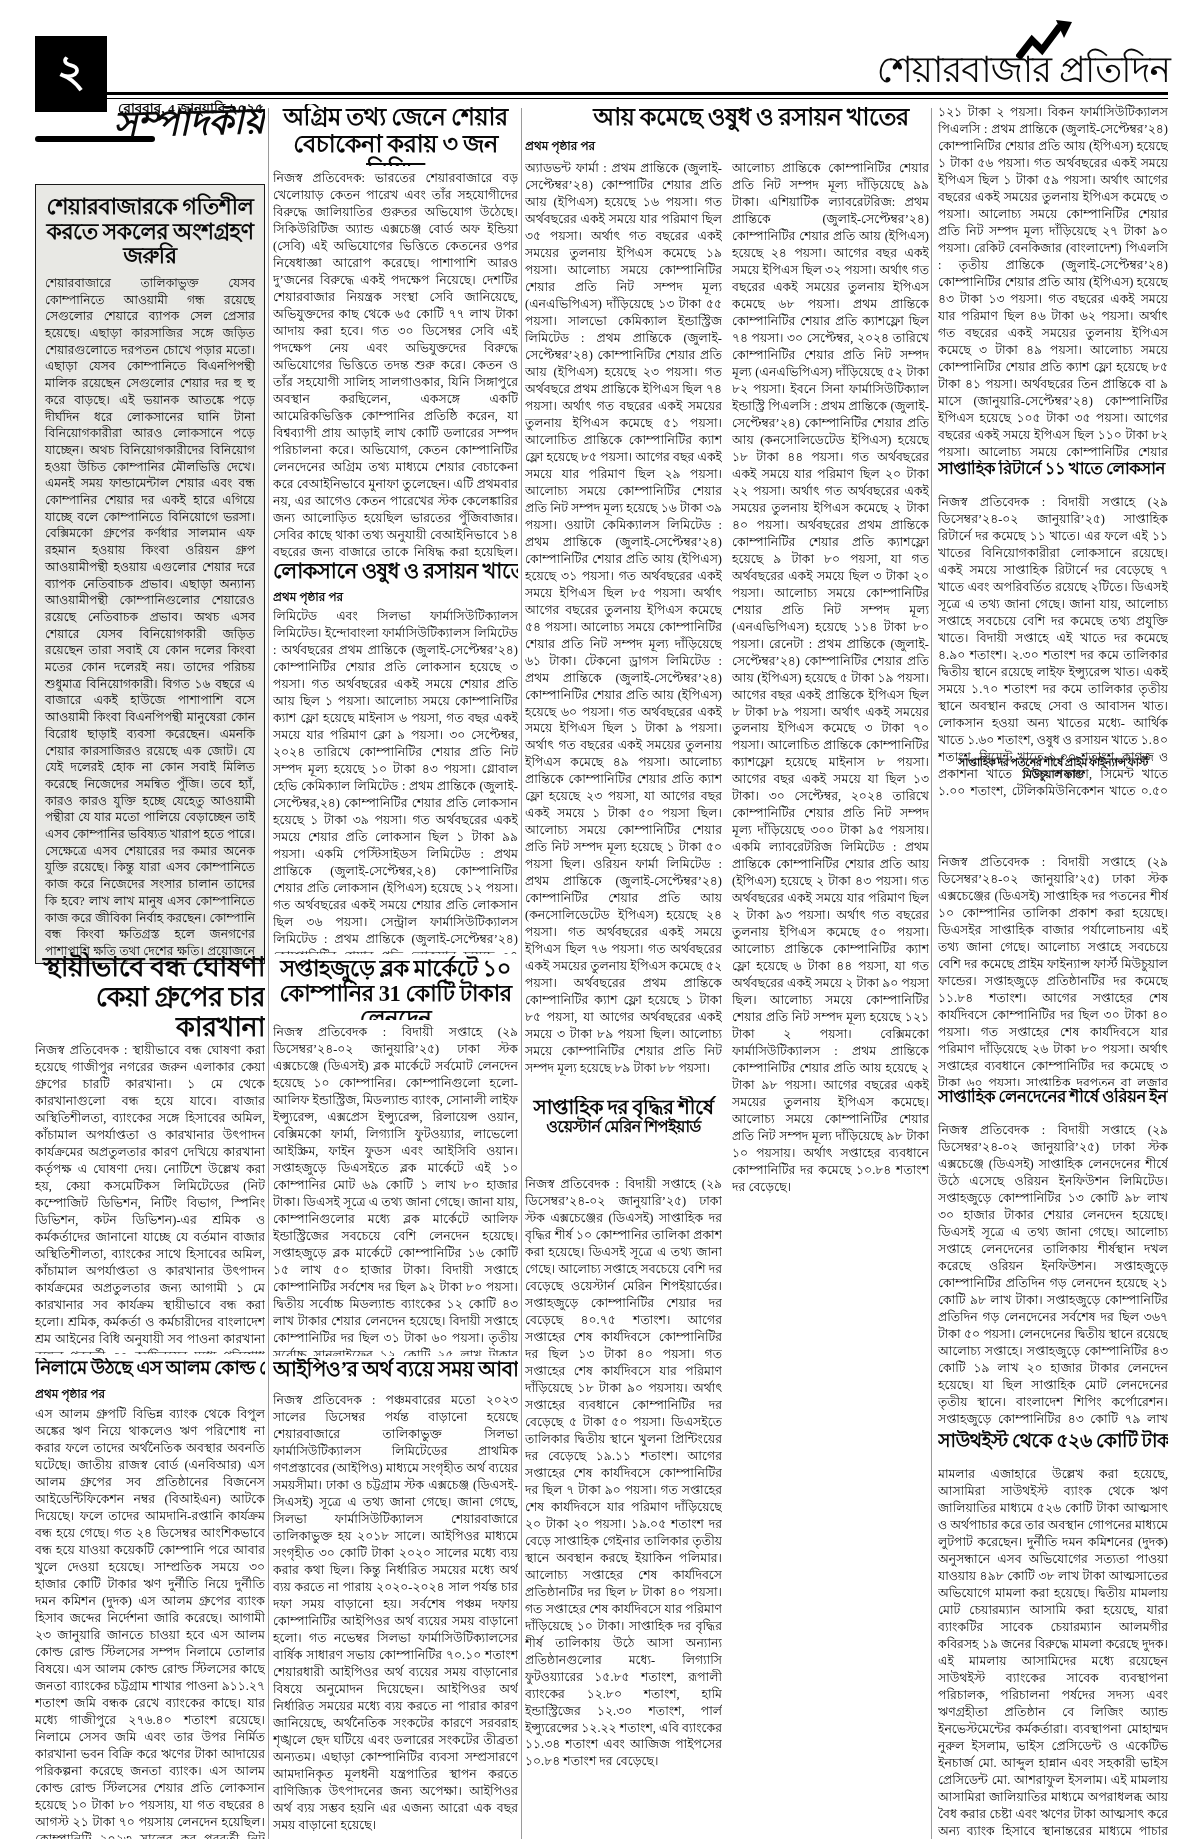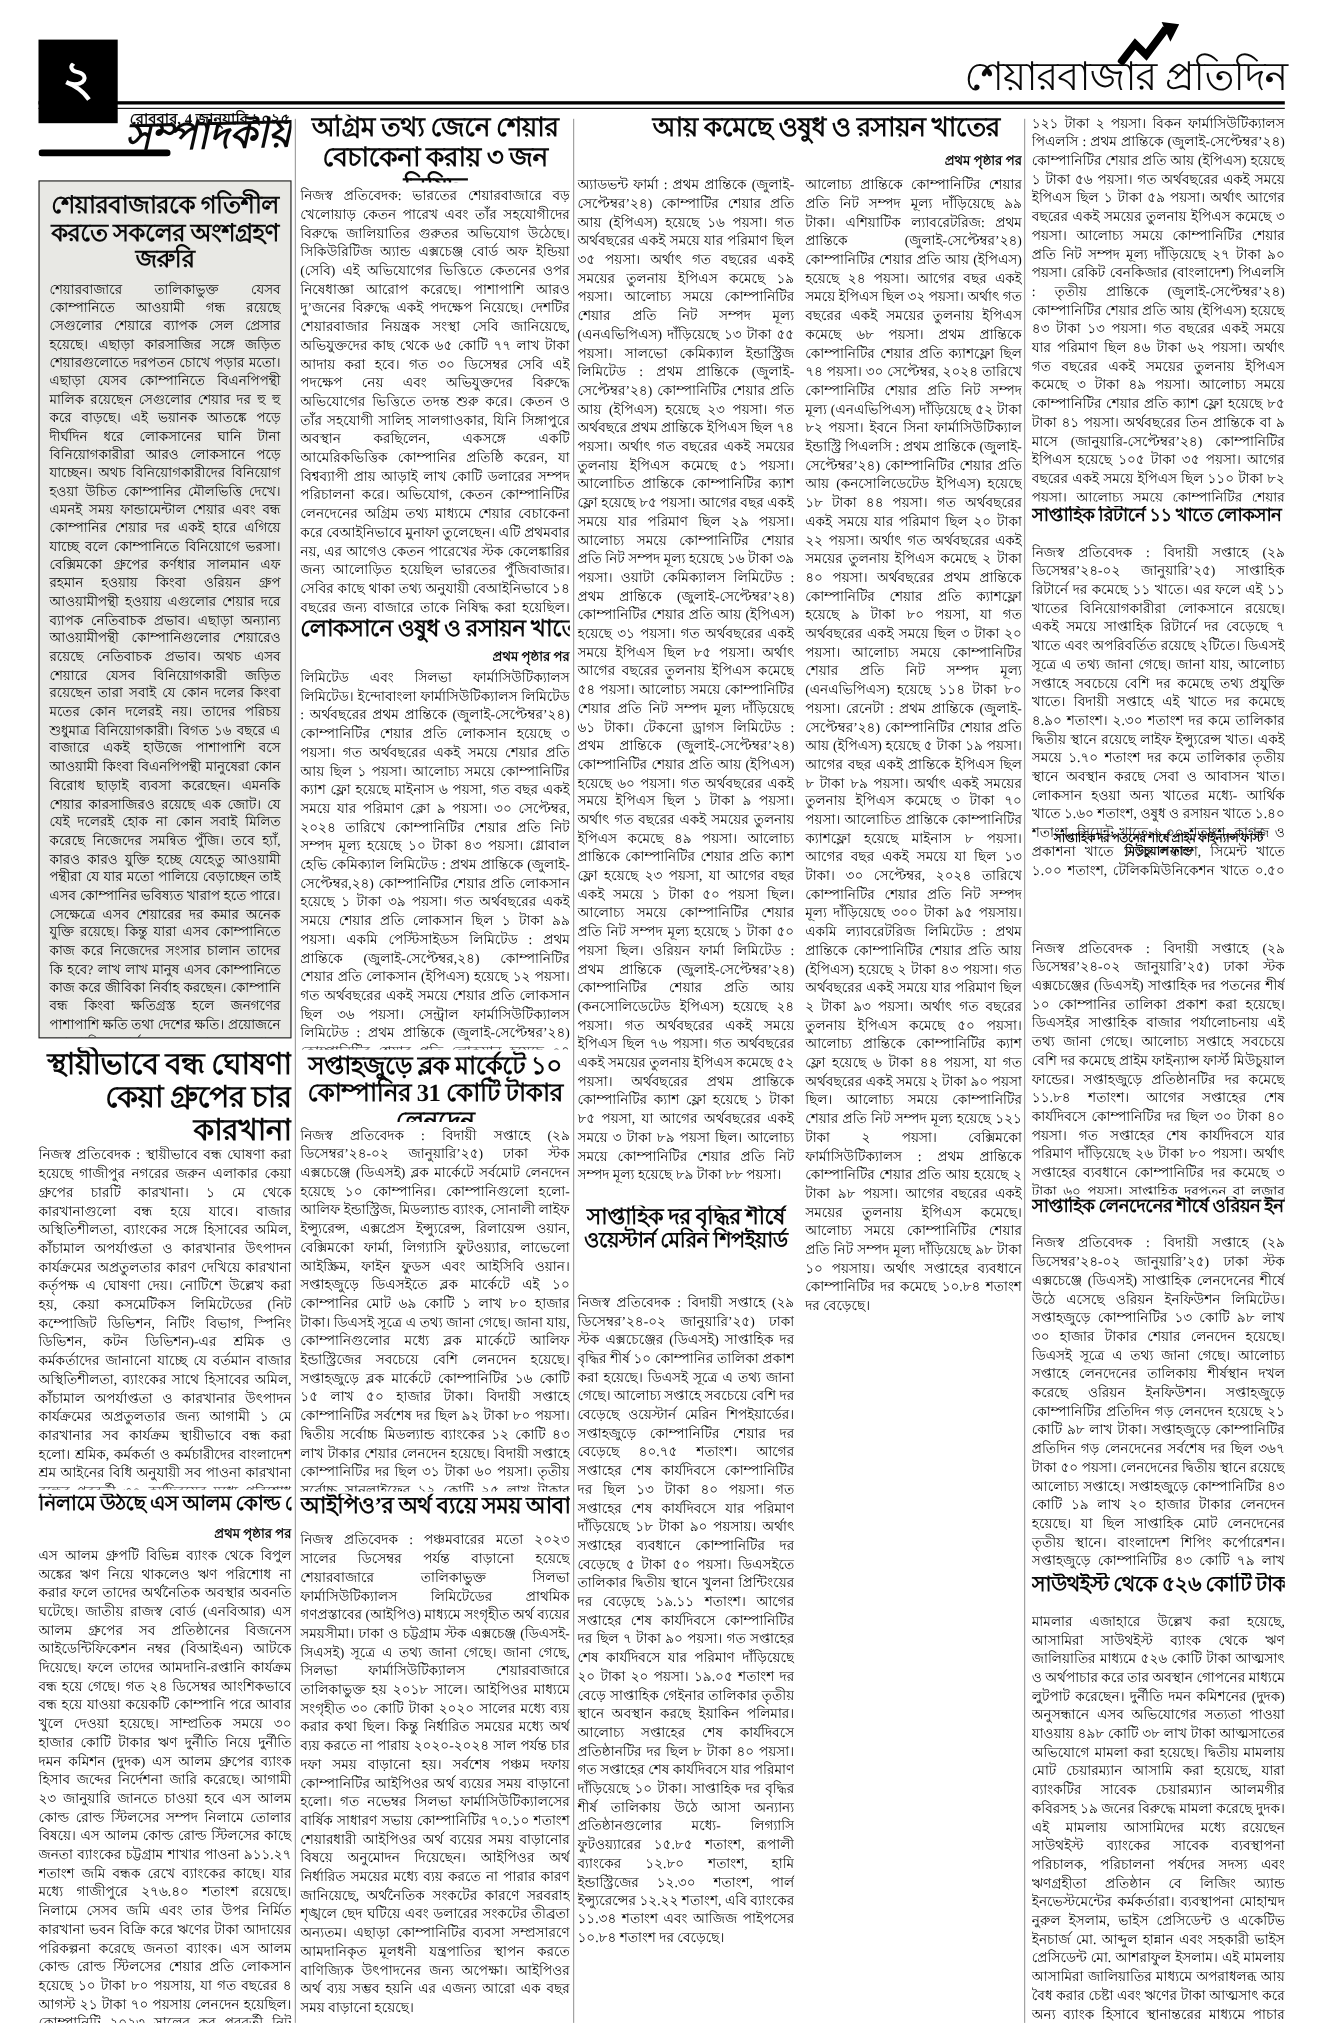--- a/index.html
+++ b/index.html
@@ -13,25 +13,25 @@
   .pagebox{background:#000;color:#fff;display:flex;align-items:center;justify-content:center;
     font-size:44px;font-weight:bold;}
   .dateline{font-size:13.5px;font-weight:bold;}
   .masthead{font-size:36px;font-weight:normal;text-align:right;letter-spacing:-1px;line-height:1;}
   .rule-thick{border-top:3.5px solid #000;}
   .rule-thin{border-top:1px solid #000;}
   
   .ed-script{font-size:36px;font-weight:bold;font-style:italic;text-align:right;
     transform:rotate(-1.5deg);line-height:1;}
   .ed-swash{position:absolute;left:0;top:30px;width:120px;height:6px;background:#000;border-radius:3px;}
-  .ed-box{background:#e8e8e4;border:1px solid #1a1a1a;padding:10px 9px;box-sizing:border-box;}
+  .ed-box{background:#e8e8e4;border:1px solid #1a1a1a;padding:10px 9px;box-sizing:border-box;margin-top:20px;}
   
   .hl{font-weight:bold;text-align:center;line-height:1.12;letter-spacing:-0.5px;}
   .hl-nowrap{white-space:nowrap;}
-  .cont{font-size:12px;font-weight:bold;text-align:right;line-height:1;}
+  .cont{font-size:12px;font-weight:bold;text-align:left;line-height:1;}
   
   .bt{font-size:12.4px;line-height:1.37;text-align:justify;word-break:break-word;}
   .divider{width:1px;background:#9a9a9a;}
 </style>
 </head>
 <body>
 
 <div class="abs pagebox" style="left:35px;top:36px;width:72px;height:76px;">
   <span>২</span>
 </div>
@@ -83,21 +83,21 @@
 <div class="abs hl hl-nowrap" style="left:273px;top:1358px;width:245px;height:30px;font-size:20.5px;">আইপিও’র অর্থ ব্যয়ে সময় আবারও বাড়লো</div>
 <div class="abs bt" style="left:273px;top:1392px;width:245px;height:447px;">নিজস্ব প্রতিবেদক : পঞ্চমবারের মতো ২০২৩ সালের ডিসেম্বর পর্যন্ত বাড়ানো হয়েছে শেয়ারবাজারে তালিকাভুক্ত সিলভা ফার্মাসিউটিক্যালস লিমিটেডের প্রাথমিক গণপ্রস্তাবের (আইপিও) মাধ্যমে সংগৃহীত অর্থ ব্যয়ের সময়সীমা। ঢাকা ও চট্টগ্রাম স্টক এক্সচেঞ্জ (ডিএসই-সিএসই) সূত্রে এ তথ্য জানা গেছে। জানা গেছে, সিলভা ফার্মাসিউটিক্যালস শেয়ারবাজারে তালিকাভুক্ত হয় ২০১৮ সালে। আইপিওর মাধ্যমে সংগৃহীত ৩০ কোটি টাকা ২০২০ সালের মধ্যে ব্যয় করার কথা ছিল। কিন্তু নির্ধারিত সময়ের মধ্যে অর্থ ব্যয় করতে না পারায় ২০২০-২০২৪ সাল পর্যন্ত চার দফা সময় বাড়ানো হয়। সর্বশেষ পঞ্চম দফায় কোম্পানিটির আইপিওর অর্থ ব্যয়ের সময় বাড়ানো হলো। গত নভেম্বর সিলভা ফার্মাসিউটিক্যালসের বার্ষিক সাধারণ সভায় কোম্পানিটির ৭০.১০ শতাংশ শেয়ারধারী আইপিওর অর্থ ব্যয়ের সময় বাড়ানোর বিষয়ে অনুমোদন দিয়েছেন। আইপিওর অর্থ নির্ধারিত সময়ের মধ্যে ব্যয় করতে না পারার কারণ জানিয়েছে, অর্থনৈতিক সংকটের কারণে সরবরাহ শৃঙ্খলে ছেদ ঘটিয়ে এবং ডলারের সংকটের তীব্রতা অন্যতম। এছাড়া কোম্পানিটির ব্যবসা সম্প্রসারণে আমদানিকৃত মূলধনী যন্ত্রপাতির স্থাপন করতে বাণিজ্যিক উৎপাদনের জন্য অপেক্ষা। আইপিওর অর্থ ব্যয় সম্ভব হয়নি এর এজন্য আরো এক বছর সময় বাড়ানো হয়েছে।</div>
 
 <div class="abs hl hl-nowrap" style="left:549px;top:104px;width:404px;height:34px;font-size:24px;">আয় কমেছে ওষুধ ও রসায়ন খাতের</div>
 <div class="abs cont" style="left:525px;top:140px;width:404px;height:15px;">প্রথম পৃষ্ঠার পর</div>
 
 <div class="abs bt" style="left:525px;top:160px;width:197px;height:932px;">অ্যাডভন্ট ফার্মা : প্রথম প্রান্তিকে (জুলাই-সেপ্টেম্বর’২৪) কোম্পাটির শেয়ার প্রতি আয় (ইপিএস) হয়েছে ১৬ পয়সা। গত অর্থবছরের একই সময়ে যার পরিমাণ ছিল ৩৫ পয়সা। অর্থাৎ গত বছরের একই সময়ের তুলনায় ইপিএস কমেছে ১৯ পয়সা। আলোচ্য সময়ে কোম্পানিটির শেয়ার প্রতি নিট সম্পদ মূল্য (এনএভিপিএস) দাঁড়িয়েছে ১৩ টাকা ৫৫ পয়সা। সালভো কেমিক্যাল ইন্ডাস্ট্রিজ লিমিটেড : প্রথম প্রান্তিকে (জুলাই-সেপ্টেম্বর’২৪) কোম্পানিটির শেয়ার প্রতি আয় (ইপিএস) হয়েছে ২৩ পয়সা। গত অর্থবছরে প্রথম প্রান্তিকে ইপিএস ছিল ৭৪ পয়সা। অর্থাৎ গত বছরের একই সময়ের তুলনায় ইপিএস কমেছে ৫১ পয়সা। আলোচিত প্রান্তিকে কোম্পানিটির ক্যাশ ফ্লো হয়েছে ৮৫ পয়সা। আগের বছর একই সময়ে যার পরিমাণ ছিল ২৯ পয়সা। আলোচ্য সময়ে কোম্পানিটির শেয়ার প্রতি নিট সম্পদ মূল্য হয়েছে ১৬ টাকা ৩৯ পয়সা। ওয়াটা কেমিক্যালস লিমিটেড : প্রথম প্রান্তিকে (জুলাই-সেপ্টেম্বর’২৪) কোম্পানিটির শেয়ার প্রতি আয় (ইপিএস) হয়েছে ৩১ পয়সা। গত অর্থবছরের একই সময়ে ইপিএস ছিল ৮৫ পয়সা। অর্থাৎ আগের বছরের তুলনায় ইপিএস কমেছে ৫৪ পয়সা। আলোচ্য সময়ে কোম্পানিটির শেয়ার প্রতি নিট সম্পদ মূল্য দাঁড়িয়েছে ৬১ টাকা। টেকনো ড্রাগস লিমিটেড : প্রথম প্রান্তিকে (জুলাই-সেপ্টেম্বর’২৪) কোম্পানিটির শেয়ার প্রতি আয় (ইপিএস) হয়েছে ৬০ পয়সা। গত অর্থবছরের একই সময়ে ইপিএস ছিল ১ টাকা ৯ পয়সা। অর্থাৎ গত বছরের একই সময়ের তুলনায় ইপিএস কমেছে ৪৯ পয়সা। আলোচ্য প্রান্তিকে কোম্পানিটির শেয়ার প্রতি ক্যাশ ফ্লো হয়েছে ২৩ পয়সা, যা আগের বছর একই সময়ে ১ টাকা ৫০ পয়সা ছিল। আলোচ্য সময়ে কোম্পানিটির শেয়ার প্রতি নিট সম্পদ মূল্য হয়েছে ১ টাকা ৫০ পয়সা ছিল। ওরিয়ন ফার্মা লিমিটেড : প্রথম প্রান্তিকে (জুলাই-সেপ্টেম্বর’২৪) কোম্পানিটির শেয়ার প্রতি আয় (কনসোলিডেটেড ইপিএস) হয়েছে ২৪ পয়সা। গত অর্থবছরের একই সময়ে ইপিএস ছিল ৭৬ পয়সা। গত অর্থবছরের একই সময়ের তুলনায় ইপিএস কমেছে ৫২ পয়সা। অর্থবছরের প্রথম প্রান্তিকে কোম্পানিটির ক্যাশ ফ্লো হয়েছে ১ টাকা ৮৫ পয়সা, যা আগের অর্থবছরের একই সময়ে ৩ টাকা ৮৯ পয়সা ছিল। আলোচ্য সময়ে কোম্পানিটির শেয়ার প্রতি নিট সম্পদ মূল্য হয়েছে ৮৯ টাকা ৮৮ পয়সা।</div>
 
 <div class="abs" style="left:525px;top:1096px;width:197px;height:76px;">
   <div class="hl" style="font-size:20px;">সাপ্তাহিক দর বৃদ্ধির শীর্ষে</div>
-  <div class="hl" style="font-size:19px;">ওয়েস্টার্ন মেরিন শিপইয়ার্ড</div>
+  <div class="hl" style="font-size:16px;">ওয়েস্টার্ন মেরিন শিপইয়ার্ড</div>
 </div>
 <div class="abs bt" style="left:525px;top:1176px;width:197px;height:663px;">নিজস্ব প্রতিবেদক : বিদায়ী সপ্তাহে (২৯ ডিসেম্বর’২৪-০২ জানুয়ারি’২৫) ঢাকা স্টক এক্সচেঞ্জের (ডিএসই) সাপ্তাহিক দর বৃদ্ধির শীর্ষ ১০ কোম্পানির তালিকা প্রকাশ করা হয়েছে। ডিএসই সূত্রে এ তথ্য জানা গেছে। আলোচ্য সপ্তাহে সবচেয়ে বেশি দর বেড়েছে ওয়েস্টার্ন মেরিন শিপইয়ার্ডের। সপ্তাহজুড়ে কোম্পানিটির শেয়ার দর বেড়েছে ৪০.৭৫ শতাংশ। আগের সপ্তাহের শেষ কার্যদিবসে কোম্পানিটির দর ছিল ১৩ টাকা ৪০ পয়সা। গত সপ্তাহের শেষ কার্যদিবসে যার পরিমাণ দাঁড়িয়েছে ১৮ টাকা ৯০ পয়সায়। অর্থাৎ সপ্তাহের ব্যবধানে কোম্পানিটির দর বেড়েছে ৫ টাকা ৫০ পয়সা। ডিএসইতে তালিকার দ্বিতীয় স্থানে খুলনা প্রিন্টিংয়ের দর বেড়েছে ১৯.১১ শতাংশ। আগের সপ্তাহের শেষ কার্যদিবসে কোম্পানিটির দর ছিল ৭ টাকা ৯০ পয়সা। গত সপ্তাহের শেষ কার্যদিবসে যার পরিমাণ দাঁড়িয়েছে ২০ টাকা ২০ পয়সা। ১৯.০৫ শতাংশ দর বেড়ে সাপ্তাহিক গেইনার তালিকার তৃতীয় স্থানে অবস্থান করছে ইয়াকিন পলিমার। আলোচ্য সপ্তাহের শেষ কার্যদিবসে প্রতিষ্ঠানটির দর ছিল ৮ টাকা ৪০ পয়সা। গত সপ্তাহের শেষ কার্যদিবসে যার পরিমাণ দাঁড়িয়েছে ১০ টাকা। সাপ্তাহিক দর বৃদ্ধির শীর্ষ তালিকায় উঠে আসা অন্যান্য প্রতিষ্ঠানগুলোর মধ্যে- লিগ্যাসি ফুটওয়্যারের ১৫.৮৫ শতাংশ, রূপালী ব্যাংকের ১২.৮০ শতাংশ, হামি ইন্ডাস্ট্রিজের ১২.৩০ শতাংশ, পার্ল ইন্স্যুরেন্সের ১২.২২ শতাংশ, এবি ব্যাংকের ১১.৩৪ শতাংশ এবং আজিজ পাইপসের ১০.৮৪ শতাংশ দর বেড়েছে।</div>
 
 <div class="abs bt" style="left:732px;top:160px;width:197px;height:1679px;">আলোচ্য প্রান্তিকে কোম্পানিটির শেয়ার প্রতি নিট সম্পদ মূল্য দাঁড়িয়েছে ৯৯ টাকা। এশিয়াটিক ল্যাবরেটরিজ: প্রথম প্রান্তিকে (জুলাই-সেপ্টেম্বর’২৪) কোম্পানিটির শেয়ার প্রতি আয় (ইপিএস) হয়েছে ২৪ পয়সা। আগের বছর একই সময়ে ইপিএস ছিল ৩২ পয়সা। অর্থাৎ গত বছরের একই সময়ের তুলনায় ইপিএস কমেছে ৬৮ পয়সা। প্রথম প্রান্তিকে কোম্পানিটির শেয়ার প্রতি ক্যাশফ্লো ছিল ৭৪ পয়সা। ৩০ সেপ্টেম্বর, ২০২৪ তারিখে কোম্পানিটির শেয়ার প্রতি নিট সম্পদ মূল্য (এনএভিপিএস) দাঁড়িয়েছে ৫২ টাকা ৮২ পয়সা। ইবনে সিনা ফার্মাসিউটিক্যাল ইন্ডাস্ট্রি পিএলসি : প্রথম প্রান্তিকে (জুলাই-সেপ্টেম্বর’২৪) কোম্পানিটির শেয়ার প্রতি আয় (কনসোলিডেটেড ইপিএস) হয়েছে ১৮ টাকা ৪৪ পয়সা। গত অর্থবছরের একই সময়ে যার পরিমাণ ছিল ২০ টাকা ২২ পয়সা। অর্থাৎ গত অর্থবছরের একই সময়ের তুলনায় ইপিএস কমেছে ২ টাকা ৪০ পয়সা। অর্থবছরের প্রথম প্রান্তিকে কোম্পানিটির শেয়ার প্রতি ক্যাশফ্লো হয়েছে ৯ টাকা ৮০ পয়সা, যা গত অর্থবছরের একই সময়ে ছিল ৩ টাকা ২০ পয়সা। আলোচ্য সময়ে কোম্পানিটির শেয়ার প্রতি নিট সম্পদ মূল্য (এনএভিপিএস) হয়েছে ১১৪ টাকা ৮০ পয়সা। রেনেটা : প্রথম প্রান্তিকে (জুলাই-সেপ্টেম্বর’২৪) কোম্পানিটির শেয়ার প্রতি আয় (ইপিএস) হয়েছে ৫ টাকা ১৯ পয়সা। আগের বছর একই প্রান্তিকে ইপিএস ছিল ৮ টাকা ৮৯ পয়সা। অর্থাৎ একই সময়ের তুলনায় ইপিএস কমেছে ৩ টাকা ৭০ পয়সা। আলোচিত প্রান্তিকে কোম্পানিটির ক্যাশফ্লো হয়েছে মাইনাস ৮ পয়সা। আগের বছর একই সময়ে যা ছিল ১৩ টাকা। ৩০ সেপ্টেম্বর, ২০২৪ তারিখে কোম্পানিটির শেয়ার প্রতি নিট সম্পদ মূল্য দাঁড়িয়েছে ৩০০ টাকা ৯৫ পয়সায়। একমি ল্যাবরেটরিজ লিমিটেড : প্রথম প্রান্তিকে কোম্পানিটির শেয়ার প্রতি আয় (ইপিএস) হয়েছে ২ টাকা ৪৩ পয়সা। গত অর্থবছরের একই সময়ে যার পরিমাণ ছিল ২ টাকা ৯৩ পয়সা। অর্থাৎ গত বছরের তুলনায় ইপিএস কমেছে ৫০ পয়সা। আলোচ্য প্রান্তিকে কোম্পানিটির ক্যাশ ফ্লো হয়েছে ৬ টাকা ৪৪ পয়সা, যা গত অর্থবছরের একই সময়ে ২ টাকা ৯০ পয়সা ছিল। আলোচ্য সময়ে কোম্পানিটির শেয়ার প্রতি নিট সম্পদ মূল্য হয়েছে ১২১ টাকা ২ পয়সা। বেক্সিমকো ফার্মাসিউটিক্যালস : প্রথম প্রান্তিকে কোম্পানিটির শেয়ার প্রতি আয় হয়েছে ২ টাকা ৯৮ পয়সা। আগের বছরের একই সময়ের তুলনায় ইপিএস কমেছে। আলোচ্য সময়ে কোম্পানিটির শেয়ার প্রতি নিট সম্পদ মূল্য দাঁড়িয়েছে ৯৮ টাকা ১০ পয়সায়। অর্থাৎ সপ্তাহের ব্যবধানে কোম্পানিটির দর কমেছে ১০.৮৪ শতাংশ দর বেড়েছে।</div>
 
 <div class="abs bt" style="left:938px;top:104px;width:230px;height:352px;">১২১ টাকা ২ পয়সা। বিকন ফার্মাসিউটিক্যালস পিএলসি : প্রথম প্রান্তিকে (জুলাই-সেপ্টেম্বর’২৪) কোম্পানিটির শেয়ার প্রতি আয় (ইপিএস) হয়েছে ১ টাকা ৫৬ পয়সা। গত অর্থবছরের একই সময়ে ইপিএস ছিল ১ টাকা ৫৯ পয়সা। অর্থাৎ আগের বছরের একই সময়ের তুলনায় ইপিএস কমেছে ৩ পয়সা। আলোচ্য সময়ে কোম্পানিটির শেয়ার প্রতি নিট সম্পদ মূল্য দাঁড়িয়েছে ২৭ টাকা ৯০ পয়সা। রেকিট বেনকিজার (বাংলাদেশ) পিএলসি : তৃতীয় প্রান্তিকে (জুলাই-সেপ্টেম্বর’২৪) কোম্পানিটির শেয়ার প্রতি আয় (ইপিএস) হয়েছে ৪৩ টাকা ১৩ পয়সা। গত বছরের একই সময়ে যার পরিমাণ ছিল ৪৬ টাকা ৬২ পয়সা। অর্থাৎ গত বছরের একই সময়ের তুলনায় ইপিএস কমেছে ৩ টাকা ৪৯ পয়সা। আলোচ্য সময়ে কোম্পানিটির শেয়ার প্রতি ক্যাশ ফ্লো হয়েছে ৮৫ টাকা ৪১ পয়সা। অর্থবছরের তিন প্রান্তিকে বা ৯ মাসে (জানুয়ারি-সেপ্টেম্বর’২৪) কোম্পানিটির ইপিএস হয়েছে ১০৫ টাকা ৩৫ পয়সা। আগের বছরের একই সময়ে ইপিএস ছিল ১১০ টাকা ৮২ পয়সা। আলোচ্য সময়ে কোম্পানিটির শেয়ার প্রতি নিট সম্পদ মূল্য (এনএভিপিএস) হয়েছে ৩০৩ টাকা ০৪ পয়সা।</div>
 
 <div class="abs hl hl-nowrap" style="left:938px;top:460px;width:230px;height:30px;font-size:16.5px;">সাপ্তাহিক রিটার্নে ১১ খাতে লোকসান বিনিয়োগকারীদের</div>
 <div class="abs bt" style="left:938px;top:494px;width:230px;height:306px;">নিজস্ব প্রতিবেদক : বিদায়ী সপ্তাহে (২৯ ডিসেম্বর’২৪-০২ জানুয়ারি’২৫) সাপ্তাহিক রিটার্নে দর কমেছে ১১ খাতে। এর ফলে এই ১১ খাতের বিনিয়োগকারীরা লোকসানে রয়েছে। একই সময়ে সাপ্তাহিক রিটার্নে দর বেড়েছে ৭ খাতে এবং অপরিবর্তিত রয়েছে ২টিতে। ডিএসই সূত্রে এ তথ্য জানা গেছে। জানা যায়, আলোচ্য সপ্তাহে সবচেয়ে বেশি দর কমেছে তথ্য প্রযুক্তি খাতে। বিদায়ী সপ্তাহে এই খাতে দর কমেছে ৪.৯০ শতাংশ। ২.৩০ শতাংশ দর কমে তালিকার দ্বিতীয় স্থানে রয়েছে লাইফ ইন্স্যুরেন্স খাত। একই সময়ে ১.৭০ শতাংশ দর কমে তালিকার তৃতীয় স্থানে অবস্থান করছে সেবা ও আবাসন খাত। লোকসান হওয়া অন্য খাতের মধ্যে- আর্থিক খাতে ১.৬০ শতাংশ, ওষুধ ও রসায়ন খাতে ১.৪০ শতাংশ, সিমেন্ট খাতে ১.০০ শতাংশ, কাগজ ও প্রকাশনা খাতে ১.১০ শতাংশ, সিমেন্ট খাতে ১.০০ শতাংশ, টেলিকমিউনিকেশন খাতে ০.৫০ শতাংশ, বিবিধ খাতে ০.৩০ শতাংশ, খাদ্য এবং জেনারেল ইন্স্যুরেন্স খাতে ০.০০ শতাংশ দর কমেছে। এদিকে, সাপ্তাহিক রিটার্নে দর বেড়ে ভাগ্যবান যেই ৭ খাত তার মধ্যে- পাট খাতে ৩.৬০ শতাংশ, ওষুধ ও রসায়ন খাতে ১.৮০ শতাংশ, সিমেন্ট খাতে ১.০০ শতাংশ, ভ্রমণ ও প্রকাশনা খাতে ১.১০ শতাংশ, টেলিযোগাযোগ খাতে ০.৬০ শতাংশ, খাদ্য ও আনুষঙ্গিক খাতে ০.০১ শতাংশ, ট্যানারি খাতে ১.১০ শতাংশ, মিউচুয়াল ফান্ড খাতে ০.৯০ শতাংশ, ভ্রমণ ও অবকাশ খাতে ০.৮০ শতাংশ এবং সেবা খাতে দর বেড়েছে।</div>
 

